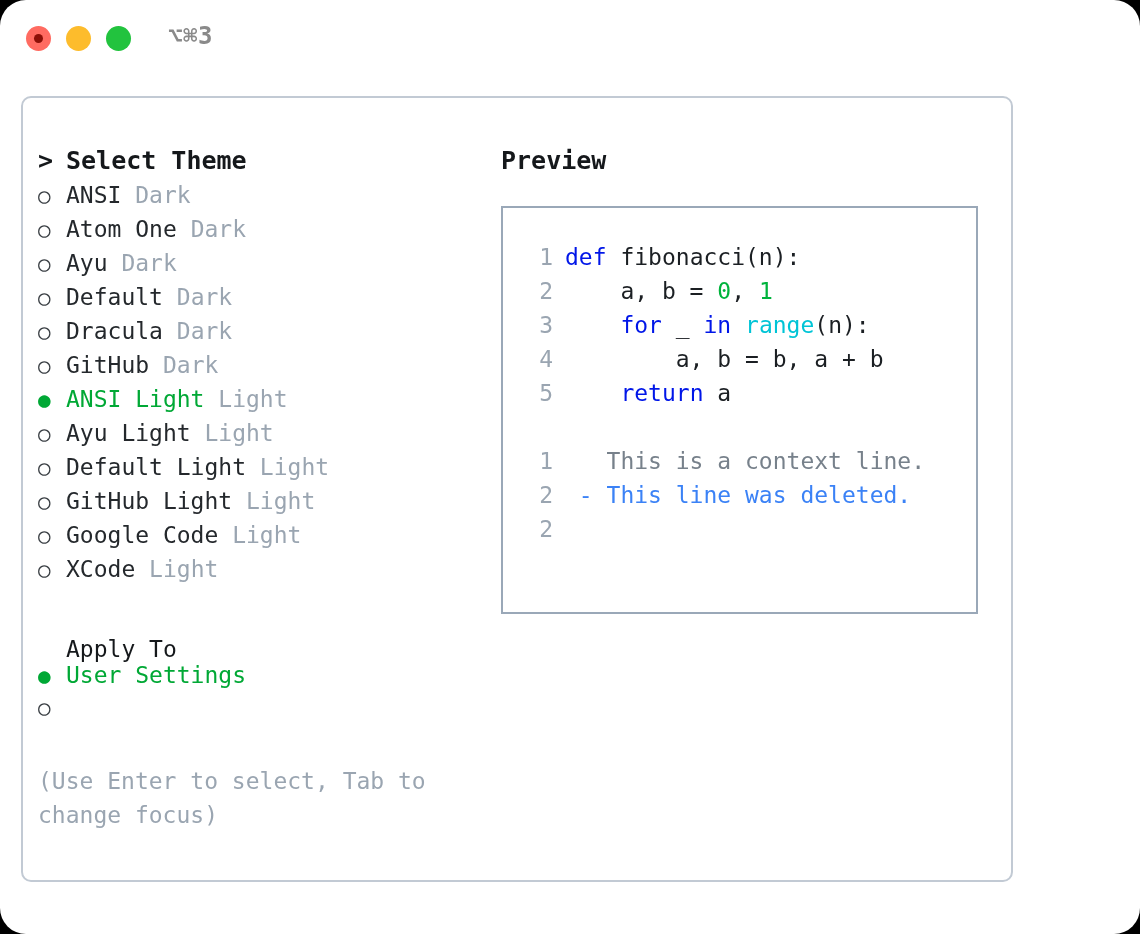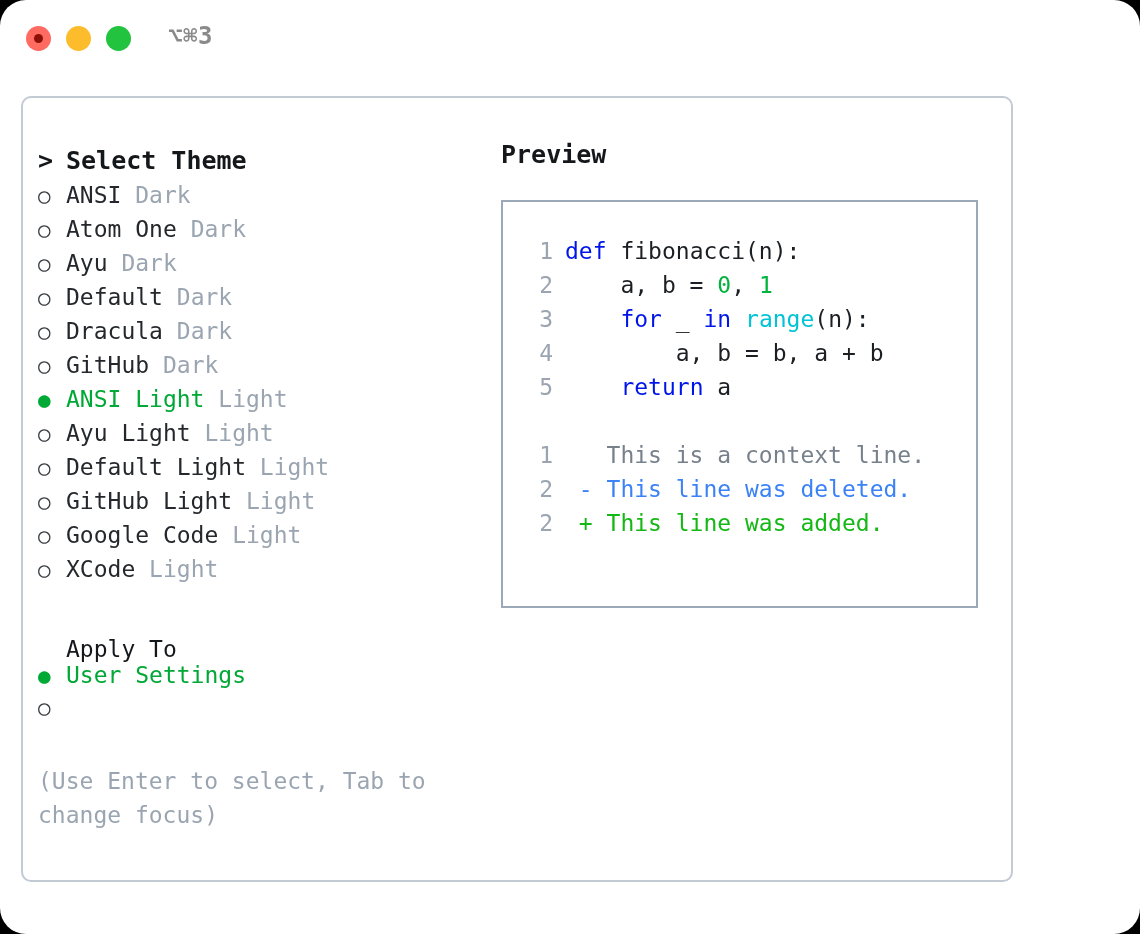--- a/index.html
+++ b/index.html
@@ -132,21 +132,21 @@
     line-height: 34px;
     color: #9aa5b1;
     width: 400px;
     white-space: pre-wrap;
   }
 
   
   #preview-column {
     position: absolute;
     left: 478px;
-    top: 42px;
+    top: 48px;
     width: 500px;
   }
   #preview-title {
     font-size: 25px;
     font-weight: 700;
     color: #15181b;
     height: 36px;
   }
   #preview-box {
     margin-top: 24px;
@@ -242,19 +242,19 @@
             <div class="code-line"><span class="gutter">1</span><span class="code-text"><span class="tok-kw">def</span><span class="tok-plain"> fibonacci(n):</span></span></div>
             <div class="code-line"><span class="gutter">2</span><span class="code-text"><span class="tok-plain">    a, b = </span><span class="tok-num">0</span><span class="tok-plain">, </span><span class="tok-num">1</span></span></div>
             <div class="code-line"><span class="gutter">3</span><span class="code-text"><span class="tok-plain">    </span><span class="tok-kw">for</span><span class="tok-plain"> _ </span><span class="tok-kw">in</span><span class="tok-plain"> </span><span class="tok-builtin">range</span><span class="tok-plain">(n):</span></span></div>
             <div class="code-line"><span class="gutter">4</span><span class="code-text"><span class="tok-plain">        a, b = b, a + b</span></span></div>
             <div class="code-line"><span class="gutter">5</span><span class="code-text"><span class="tok-plain">    </span><span class="tok-kw">return</span><span class="tok-plain"> a</span></span></div>
           </div>
         <div class="diff-gap"></div>
         <div id="diff-block">
             <div class="code-line"><span class="gutter">1</span><span class="diff-context">   This is a context line.</span></div>
             <div class="code-line"><span class="gutter">2</span><span class="diff-del"> - This line was deleted.</span></div>
-            <div class="code-line"><span class="gutter">2</span><span class="diff-add"> + This line was added.</span></div>
+            <div class="code-line"><span class="gutter">2</span></div>
           </div>
       </div>
     </div>
 
   </div>
 </div>
 
 </body></html>

